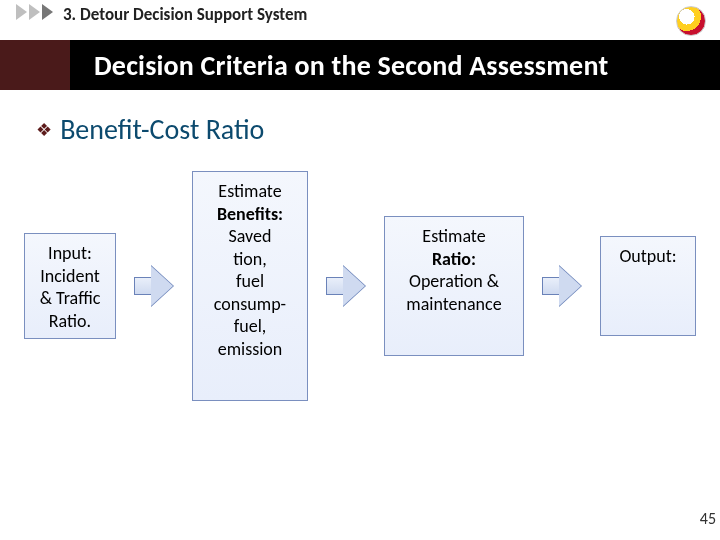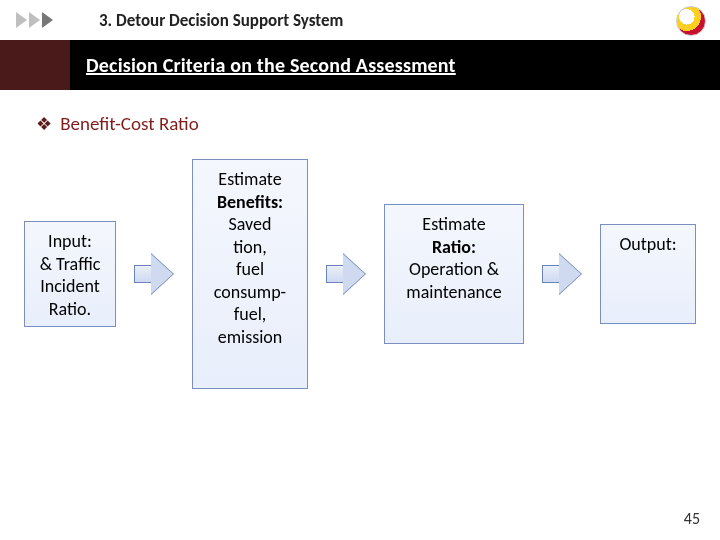--- a/index.html
+++ b/index.html
@@ -1,32 +1,32 @@
 <!DOCTYPE html>
 <html><head>
 <meta charset="utf-8">
 <style>
   * { box-sizing: border-box; margin: 0; padding: 0; }
   body { width: 720px; height: 540px; background: #fff; font-family: "Calibri", "Segoe UI", Arial, sans-serif; position: relative; overflow: hidden; }
 
-  .header-row { display: flex; align-items: center; height: 36px; padding: 4px 10px 0 10px; gap: 36px; }
+  .header-row { display: flex; align-items: flex-start; height: 36px; padding: 4px 10px 0 10px; }
   .chevrons { display: flex; gap: 2px; margin-right: 10px; margin-left: 6px; }
   .chev { width: 0; height: 0; border-top: 8px solid transparent; border-bottom: 8px solid transparent; border-left: 11px solid #777; }
   .chev.light { border-left-color: #bfbfbf; }
   .section-label { font-size: 17px; font-weight: 700; color: #222; }
 
   .logo { position: absolute; top: 6px; right: 14px; width: 30px; height: 30px; border-radius: 50%; background: radial-gradient(circle at 35% 35%, #fff 0 30%, #ffcf20 30% 55%, #c8102e 55% 80%, #000 80% 100%); border: 1px solid #ccc; }
 
   .title-bar { display: flex; margin-top: 4px; height: 50px; }
   .title-accent { width: 70px; background: #4a1a1a; }
-  .title-main { flex: 1; background: #000; color: #fff; font-size: 20px; font-weight: 700; display: flex; align-items: center; padding-left: 16px; letter-spacing: 0.2px; text-decoration: underline; }
+  .title-main { flex: 1; background: #000; color: #fff; font-size: 28px; font-weight: 700; display: flex; align-items: center; padding-left: 24px; letter-spacing: 0.2px; }
 
   .bullet-row { display: flex; align-items: center; margin: 22px 0 0 36px; }
   .diamond-bullet { color: #5d1c1c; font-size: 18px; margin-right: 8px; }
-  .bullet-text { font-size: 19px; color: #7f1d1d; }
+  .bullet-text { font-size: 28px; color: #0c4a6e; }
 
   .flow { display: flex; align-items: center; justify-content: space-between; padding: 24px 24px 0 24px; }
 
   .node {
     border: 1px solid #7a8fbf;
     background: linear-gradient(#f4f7fd, #e8eefb);
     text-align: center;
     font-size: 18px;
     line-height: 1.25;
     display: flex;
@@ -40,21 +40,21 @@
   .n-benefit { width: 116px; height: 230px; }
   .n-cost    { width: 140px; height: 140px; }
   .n-output  { width: 96px;  height: 100px; }
   
   
   .block-arrow { position: relative; width: 40px; height: 40px; flex: 0 0 40px; }
   .block-arrow .shaft { position:absolute; left:0; top:11px; width:18px; height:18px; background:linear-gradient(#e9effa,#cfdaf0); border:1px solid #6a82b8; border-right:none; }
   .block-arrow .head  { position:absolute; left:17px; top:0; width:0; height:0; border-top:20px solid transparent; border-bottom:20px solid transparent; border-left:22px solid #cfdaf0; }
   .block-arrow .head-border { position:absolute; left:17px; top:-1px; width:0; height:0; border-top:21px solid transparent; border-bottom:21px solid transparent; border-left:23px solid #6a82b8; z-index:-1; }
 
-  .page-num { position: absolute; bottom: 12px; right: 20px; font-size: 16px; color: #333; }
+  .page-num { position: absolute; bottom: 12px; right: 4px; font-size: 16px; color: #333; }
 </style>
 </head>
 <body>
 
 <div class="header-row">
   <div class="chevrons">
     <div class="chev light"></div>
     <div class="chev light"></div>
     <div class="chev"></div>
   </div>
@@ -70,22 +70,22 @@
 
 <div class="bullet-row">
   <span class="diamond-bullet">❖</span>
   <span class="bullet-text">Benefit-Cost Ratio</span>
 </div>
 
 <div class="flow">
 
   <div class="node n-input">
     <div>Input:</div>
+    <div>Incident</div>
     <div>&amp; Traffic</div>
-    <div>Incident</div>
     <div>Ratio.</div>
   </div>
 
   <div class="block-arrow">
     <div class="head-border"></div>
       <div class="shaft"></div>
       <div class="head"></div>
   </div>
 
   <div class="node n-benefit">

